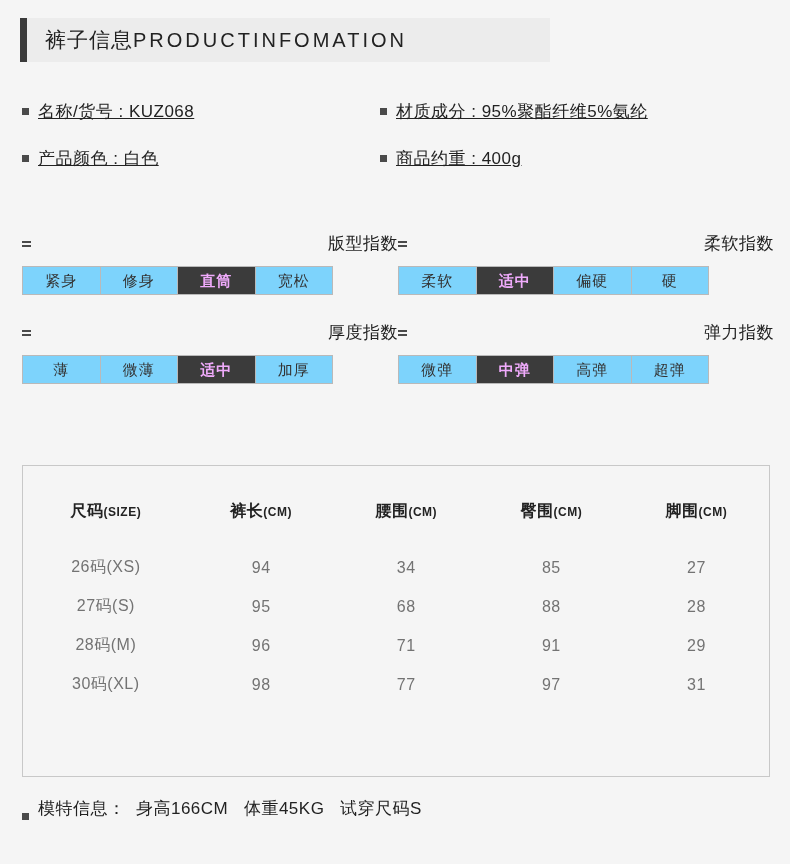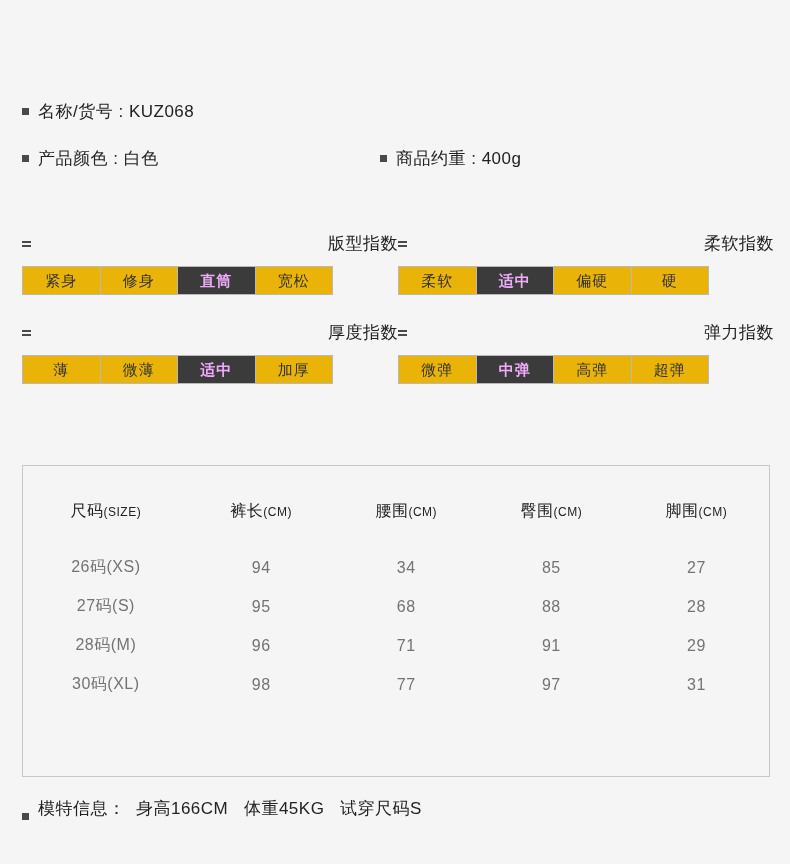--- a/index.html
+++ b/index.html
@@ -54,20 +54,21 @@
   
   .specs {
     position: absolute;
     left: 22px;
     top: 100px;
     width: 750px;
   }
   .spec-row {
     display: flex;
     margin-bottom: 24px;
+    text-decoration: underline;
   }
   .spec-item {
     display: flex;
     align-items: flex-start;
     font-size: 17px;
     letter-spacing: 0.5px;
     color: #222;
     white-space: nowrap;
   }
   .spec-item.col1 { width: 358px; }
@@ -121,21 +122,21 @@
     background: #fff;
   }
   .scale .cell {
     flex: 1 1 0;
     text-align: center;
     font-size: 15px;
     line-height: 27px;
     height: 27px;
     border-right: 1px solid #b9b9b9;
     color: #333;
-    background: #eab308;
+    background: #7dd3fc;
     letter-spacing: 1px;
     box-sizing: border-box;
   }
   .scale .cell:last-child { border-right: none; }
   .scale .cell.active {
     background: #3b3b3b;
     color: #f0abfc;
     font-weight: bold;
   }
 
@@ -150,21 +151,21 @@
     background: #f5f5f5;
     box-sizing: border-box;
   }
   table.sizes {
     width: 100%;
     border-collapse: collapse;
     margin-top: 34px;
   }
   table.sizes th {
     font-size: 16px;
-    font-weight: normal;
+    font-weight: bold;
     color: #222;
     padding-bottom: 26px;
     letter-spacing: 0.5px;
     margin-top: 6px;
   }
   table.sizes th .unit {
     font-size: 12px;
   }
   table.sizes td {
     font-size: 16px;
@@ -184,27 +185,37 @@
     font-size: 17px;
     letter-spacing: 0.5px;
   }
   .footer .txt { white-space: pre; }
 </style>
 </head>
 <body>
 
 <div class="page">
 
+  <div class="header">
+    <div class="header-bar"></div>
+    <div class="header-title">
+      <span>裤子信息</span><span class="en">PRODUCTINFOMATION</span>
+    </div>
+  </div>
 
   <div class="specs">
     <div class="spec-row">
       <div class="spec-item col1">
         <span class="sq"></span>
         <span>名称/货号 : KUZ068</span>
       </div>
+      <div class="spec-item">
+        <span class="sq"></span>
+        <span>材质成分 : 95%聚酯纤维5%氨纶</span>
+      </div>
     </div>
     <div class="spec-row">
       <div class="spec-item col1">
         <span class="sq"></span>
         <span>产品颜色 : 白色</span>
       </div>
       <div class="spec-item">
         <span class="sq"></span>
         <span>商品约重 : 400g</span>
       </div>

